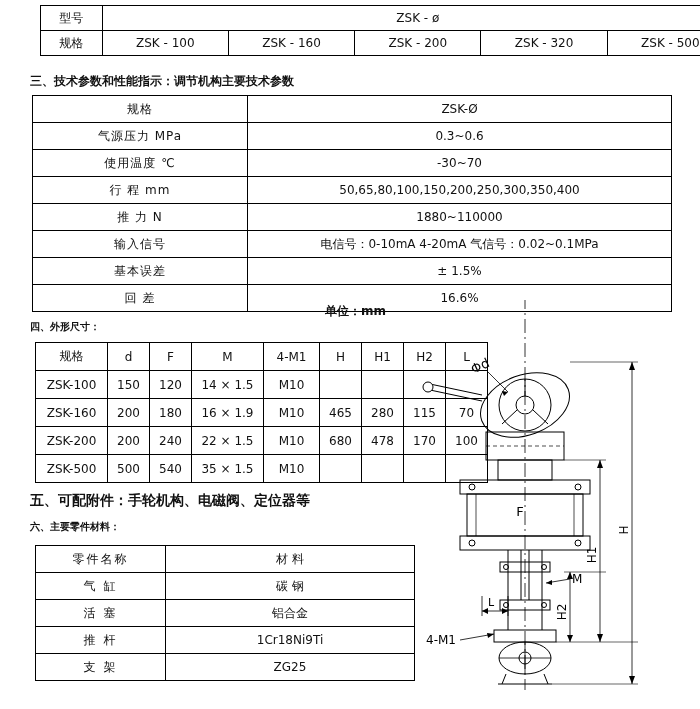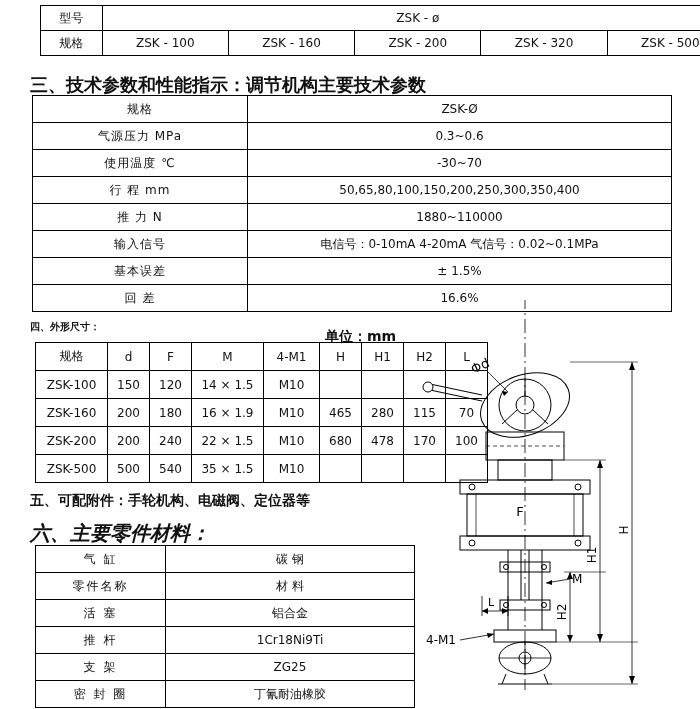--- a/index.html
+++ b/index.html
@@ -23,46 +23,46 @@
     white-space:nowrap;
   }
 
   
   #top-table { position:absolute; left:40px; top:5px; width:694px; }
   #top-table td { height:25px; }
 
   
   #sec3-heading {
     position:absolute; left:30px; top:73px;
-    font-size:18px; font-weight:bold;
+    font-size:12px; font-weight:bold;
   }
   #sec3-table { position:absolute; left:32px; top:95px; width:640px; }
   #sec3-table td { height:27px; }
   #sec3-table td.label { width:215px; letter-spacing:1px; }
 
   
   #sec4-heading { position:absolute; left:30px; top:320px; font-size:10px; font-weight:bold; }
-  #sec4-unit { position:absolute; left:325px; top:328px; font-size:14px; font-weight:bold; }
+  #sec4-unit { position:absolute; left:325px; top:303px; font-size:12px; font-weight:bold; }
   #sec4-table { position:absolute; left:35px; top:342px; }
   #sec4-table td { height:28px; }
   #sec4-table td.c-spec { width:72px; }
   #sec4-table td.c-d { width:42px; }
   #sec4-table td.c-f { width:42px; }
   #sec4-table td.c-m { width:72px; }
   #sec4-table td.c-4m1 { width:56px; }
   #sec4-table td.c-h { width:42px; }
   #sec4-table td.c-h1 { width:42px; }
   #sec4-table td.c-h2 { width:42px; }
   #sec4-table td.c-l { width:42px; }
 
   
   #sec5-heading { position:absolute; left:30px; top:492px; font-size:14px; font-weight:bold; }
 
   
-  #sec6-heading { position:absolute; left:30px; top:520px; font-size:20px; font-weight:bold;font-style:italic; }
+  #sec6-heading { position:absolute; left:30px; top:520px; font-size:10px; font-weight:bold; }
   #sec6-table { position:absolute; left:35px; top:545px; width:380px; }
   #sec6-table td { height:27px; }
   #sec6-table td.part { width:130px; letter-spacing:2px; }
 
   
   #drawing { position:absolute; left:420px; top:300px; width:275px; height:400px; }
   #drawing svg { display:block; }
 </style>
 </head>
 <body>
@@ -186,42 +186,38 @@
 </tbody>
   </table>
 
 <div id="sec5-heading">五、可配附件：手轮机构、电磁阀、定位器等</div>
 
 <div id="sec6-heading">六、主要零件材料：</div>
 
 <table class="tbl" id="sec6-table">
   <tbody>
       <tr>
+    <td class="part">零件名称</td>
+    <td>材        料</td>
+  </tr>
+  <tr>
     <td class="part">气  缸</td>
     <td>碳  钢</td>
   </tr>
   <tr>
-    <td class="part">零件名称</td>
-    <td>材        料</td>
-  </tr>
-  <tr>
     <td class="part">活  塞</td>
     <td>铝合金</td>
   </tr>
   <tr>
     <td class="part">推  杆</td>
     <td>1Cr18Ni9Ti</td>
   </tr>
   <tr>
     <td class="part">支  架</td>
     <td>ZG25</td>
-  </tr>
-  <tr>
-    <td class="part">密 封 圈</td>
-    <td>丁氰耐油橡胶</td>
   </tr>
 </tbody>
   </table>
 
 <div id="drawing">
 <svg width="275" height="400" viewBox="0 0 275 400" xmlns="http://www.w3.org/2000/svg">
   <g fill="none" stroke="#000" stroke-width="1">
 
     <line x1="105" y1="-5" x2="105" y2="390" stroke-dasharray="14,4,2,4" stroke-width="0.8"></line>
 

